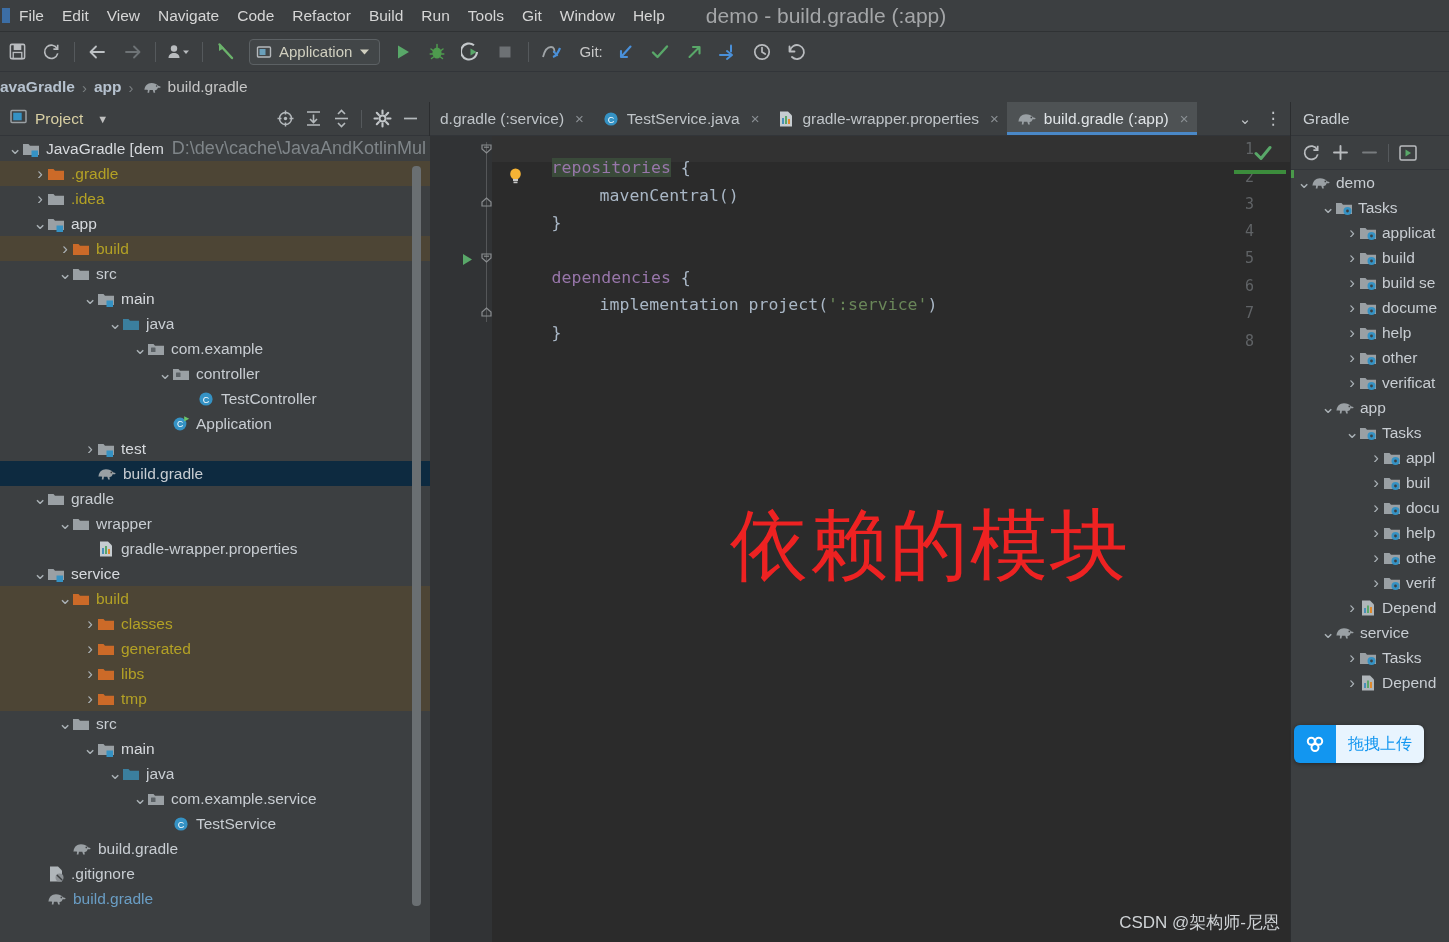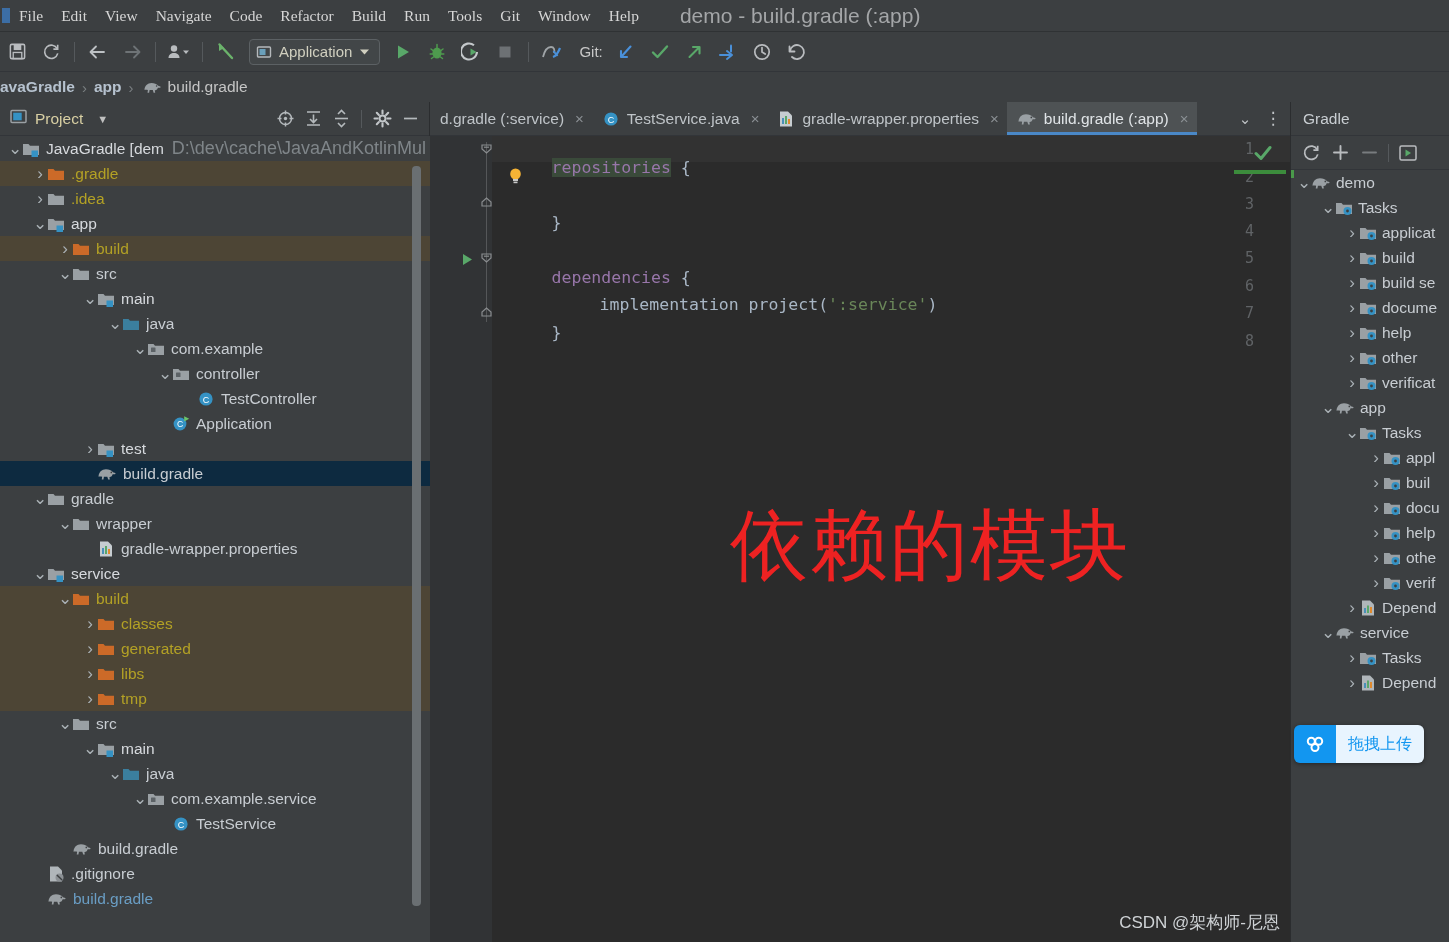--- a/index.html
+++ b/index.html
@@ -16,21 +16,21 @@
   .menubar {
     position: absolute; left: 0; top: 0; width: 1449px; height: 32px;
     background: #3c3f41; display: flex; align-items: center;
     border-bottom: 1px solid #2f3234;
   }
   .menu-leftmark {
     width: 8px; height: 15px; background: #3c6ea5; margin-left: 2px;
   }
   .menu-item {
     font-size: 15.5px; color: #d6d6d6; padding: 2px 9px;
-    white-space: nowrap; cursor: default; font-family: Liberation Serif, serif;
+    white-space: nowrap; cursor: default;
   }
   .win-title {
     margin-left: 32px; font-size: 21px; color: #a4a6a8; white-space: nowrap;
   }
 
   
   .toolbar {
     position: absolute; left: 0; top: 32px; width: 1449px; height: 40px;
     background: #3c3f41; display: flex; align-items: center; gap: 0px;
     border-bottom: 1px solid #323539;
@@ -835,20 +835,23 @@
       <svg width="17" height="19" viewBox="0 0 17 19">
           <ellipse cx="8.5" cy="7" rx="5.3" ry="5.6" fill="#f5b335"></ellipse>
           <rect x="6" y="12" width="5" height="2" fill="#c8c8c8"></rect>
           <rect x="6.5" y="14.6" width="4" height="1.6" fill="#c8c8c8"></rect>
         </svg>
     </div>
 
     <div class="code-line" style="top:3px">
       <span class="prop hl-caret">repositories</span><span> {</span>
     </div>
+    <div class="code-line" style="top:31px;left:110px">
+      <span class="fn">mavenCentral()</span>
+    </div>
     <div class="code-line" style="top:58px">
       <span>}</span>
     </div>
     <div class="code-line" style="top:113px">
       <span class="prop">dependencies</span><span> {</span>
     </div>
     <div class="code-line" style="top:140px;left:110px">
       <span>implementation</span><span> project(</span><span class="str">':service'</span><span>)</span>
     </div>
     <div class="code-line" style="top:168px">

